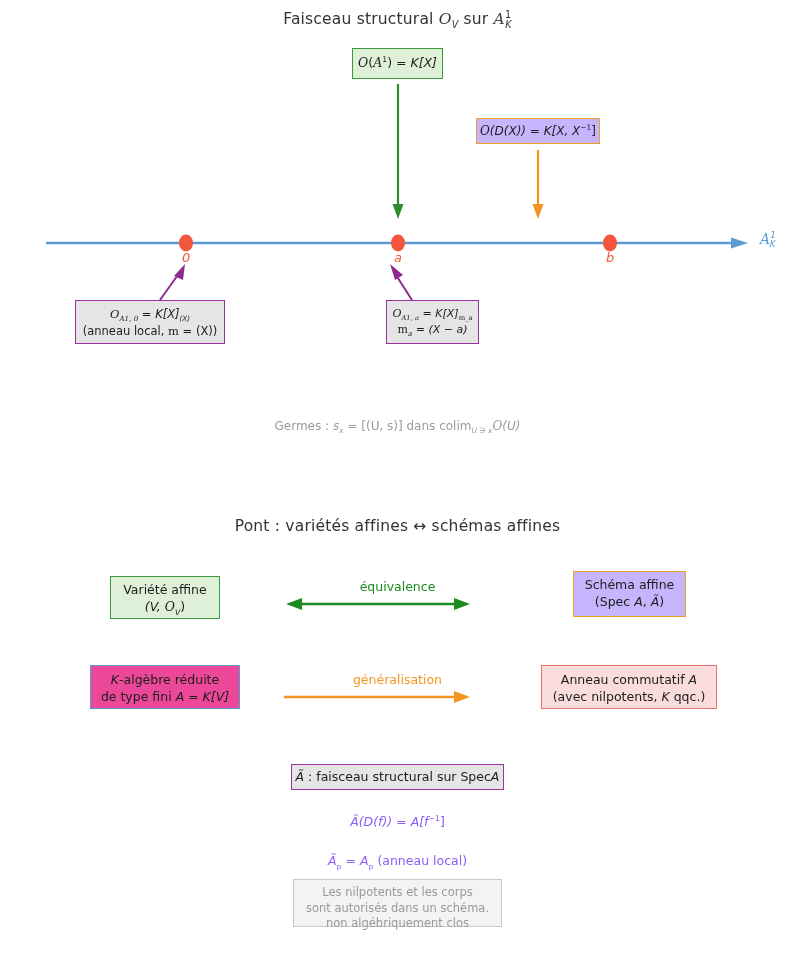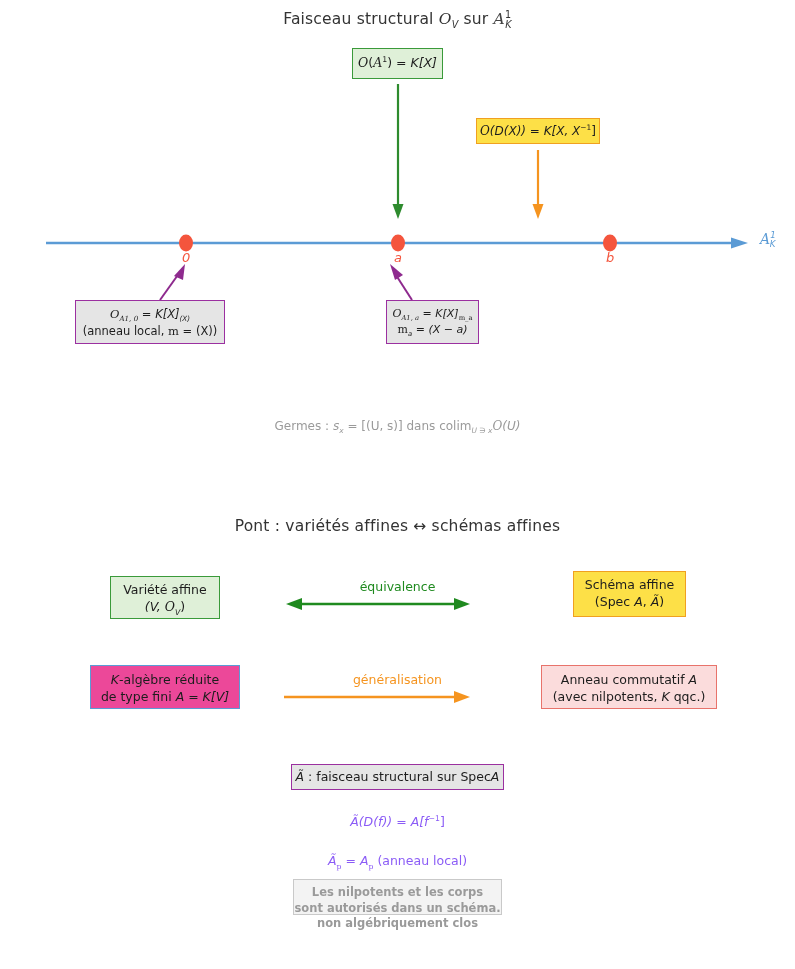--- a/index.html
+++ b/index.html
@@ -33,21 +33,21 @@
     position: absolute;
     box-sizing: border-box;
     border-radius: 0;
     border-width: 1.6px;
     border-style: solid;
     text-align: center;
     line-height: 1.35;
     white-space: nowrap;
   }
   .box-green  { background: #dff0d8; border-color: #3a9a3a; color: #1d1d1d; }
-  .box-yellow { background: #fde047; border-color: #f0a020; color: #1d1d1d; text-align: center; }
+  .box-yellow { background: #c4b5fd; border-color: #f0a020; color: #1d1d1d; text-align: center; }
   .box-purple { background: #e5e5e5; border-color: #9b30a0; color: #1d1d1d; }
   .box-blue   { background: #ec4899; border-color: #5b9bd5; color: #1d1d1d; }
   .box-red    { background: #fbdcdc; border-color: #e8736b; color: #1d1d1d; }
   .box-note   { background: #f3f3f3; border-color: #c9c9c9; color: #9a9a9a; border-width: 1.3px; }
 
   .axis-label { color: #5b9bd5; font-size: 14px; font-style: italic; }
   .pt-label   { color: #f4553d; font-size: 13px; font-style: italic; }
   .germes     { color: #9a9a9a; font-size: 12px; }
   .arrow-label { font-size: 12.5px; }
   .lbl-green  { color: #1f8a1f; }
@@ -177,17 +177,17 @@
 </div>
 
 <div class="abs center-x formula-purple" style="top:814px;">
   <span class="mathit">Ã</span><span class="mathit">(D(f)) = A[f</span><sup class="tiny">−1</sup><span>]</span>
 </div>
 
 <div class="abs center-x formula-purple" style="top:853px;">
   <span class="mathit">Ã</span><sub class="tiny frak">p</sub><span class="mathit"> = A</span><sub class="tiny frak">p</sub><span> (anneau local)</span>
 </div>
 
-<div class="box box-note" style="left:293px; top:879px; width:209px; height:36px; padding-top:5px; font-size:11.5px;font-weight:bold;">
+<div class="box box-note" style="left:293px; top:879px; width:209px; height:48px; padding-top:5px; font-size:11.5px;">
   <div>Les nilpotents et les corps</div>
   <div>sont autorisés dans un schéma.</div>
   <div>non algébriquement clos</div>
 </div>
 
 </body></html>

